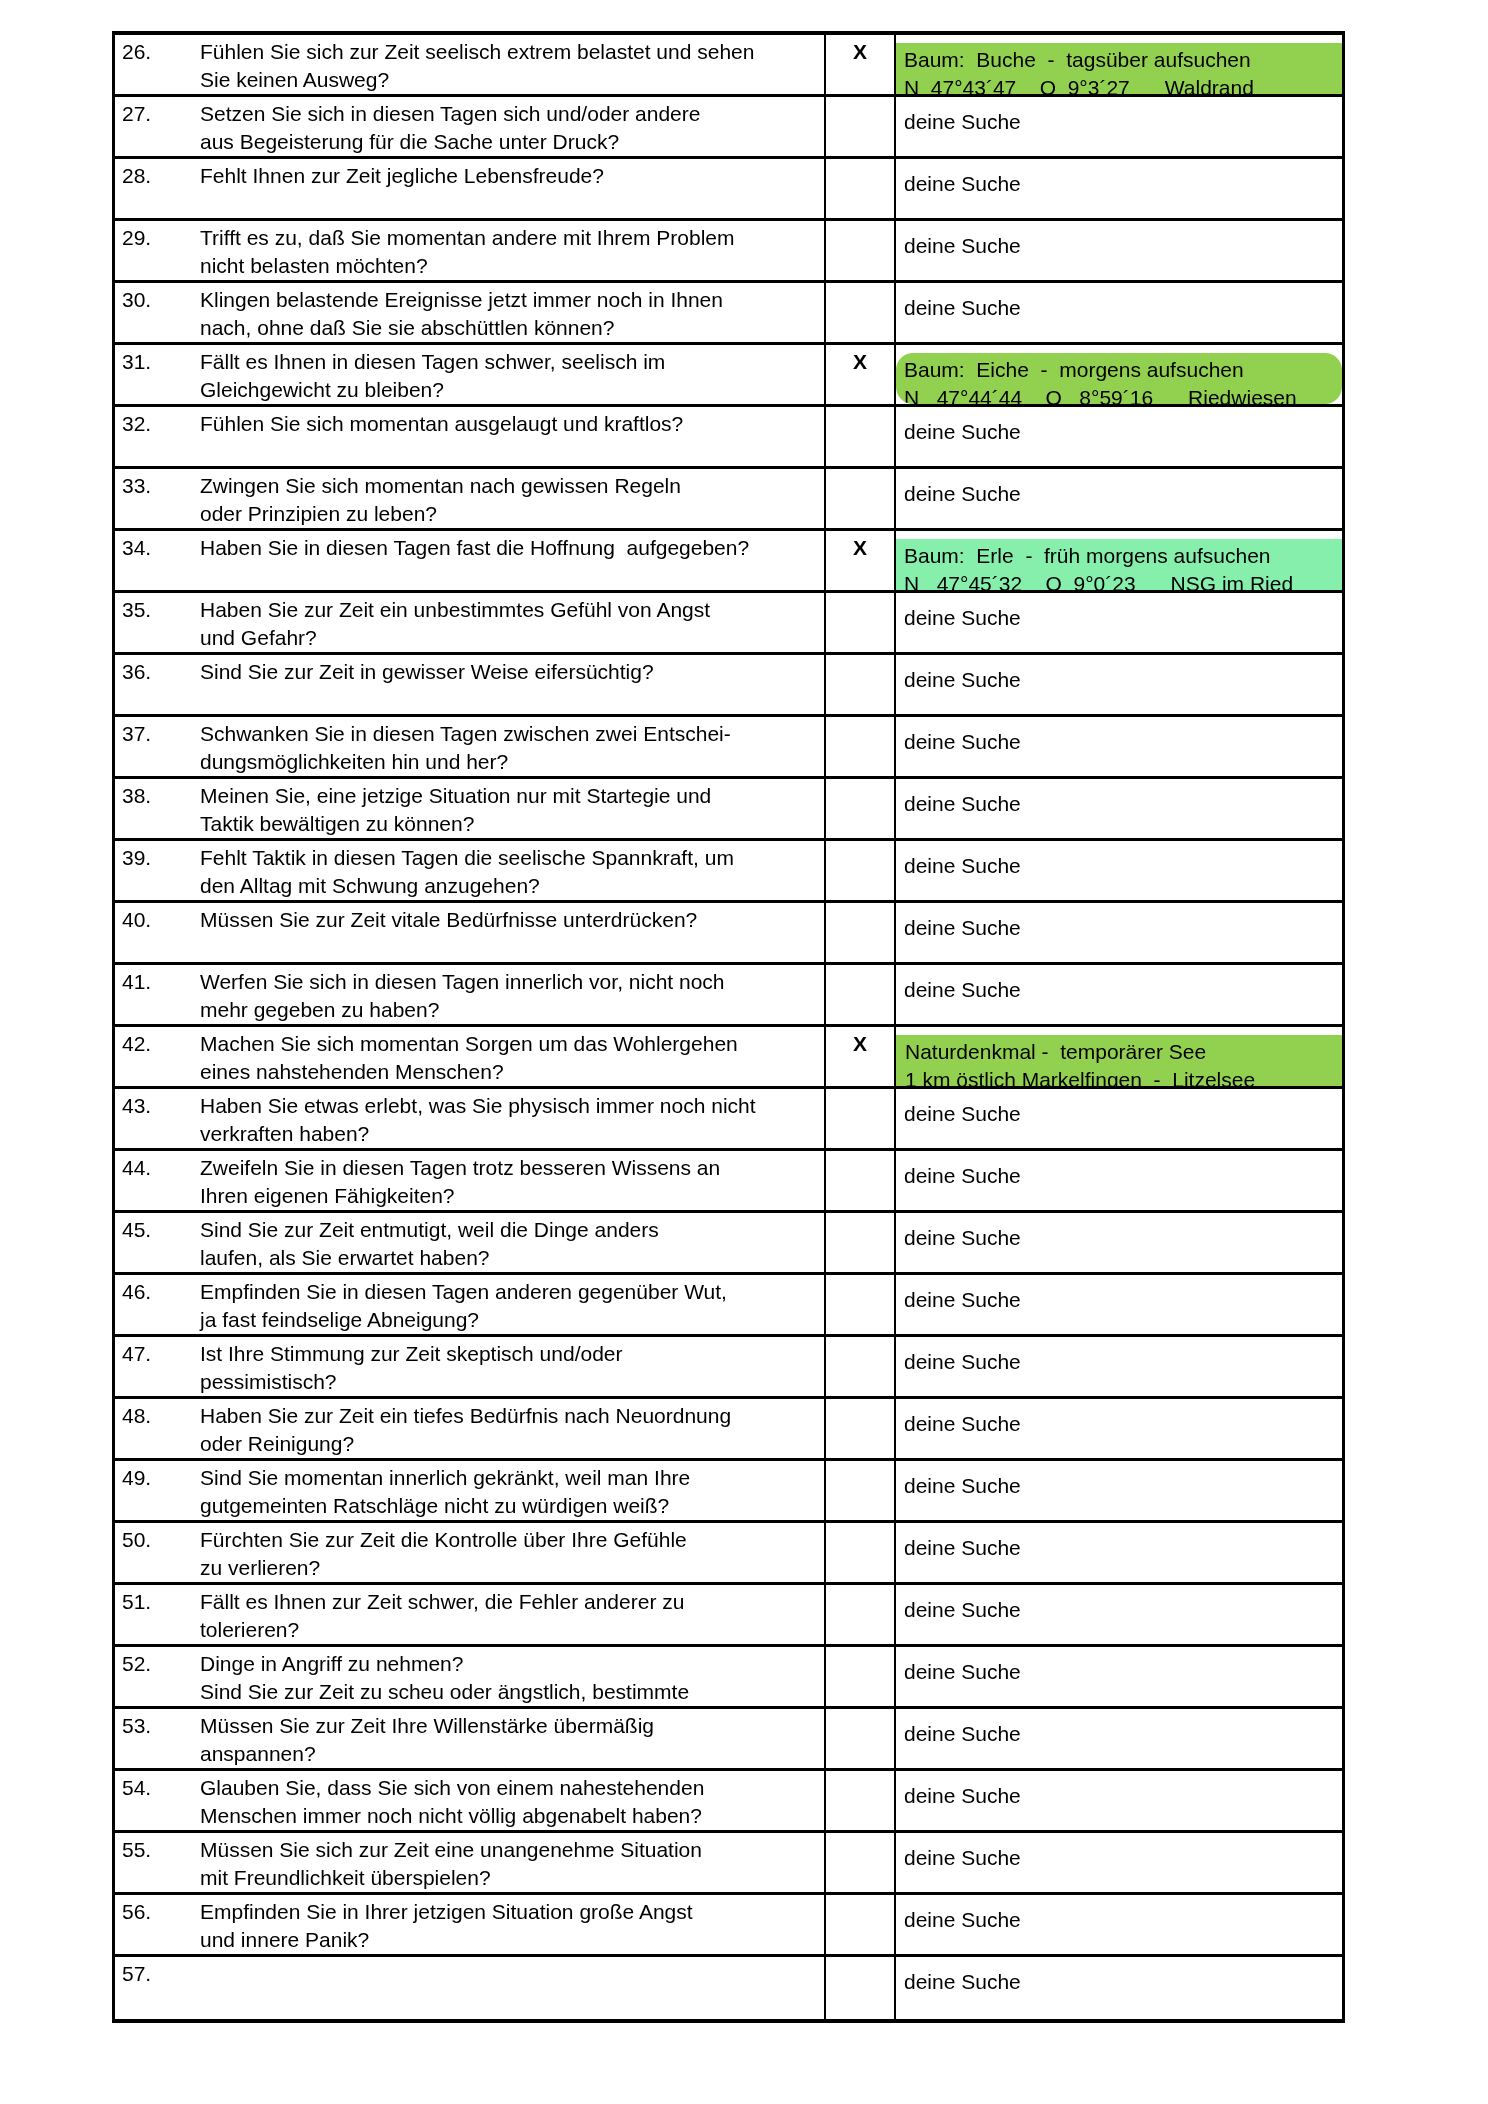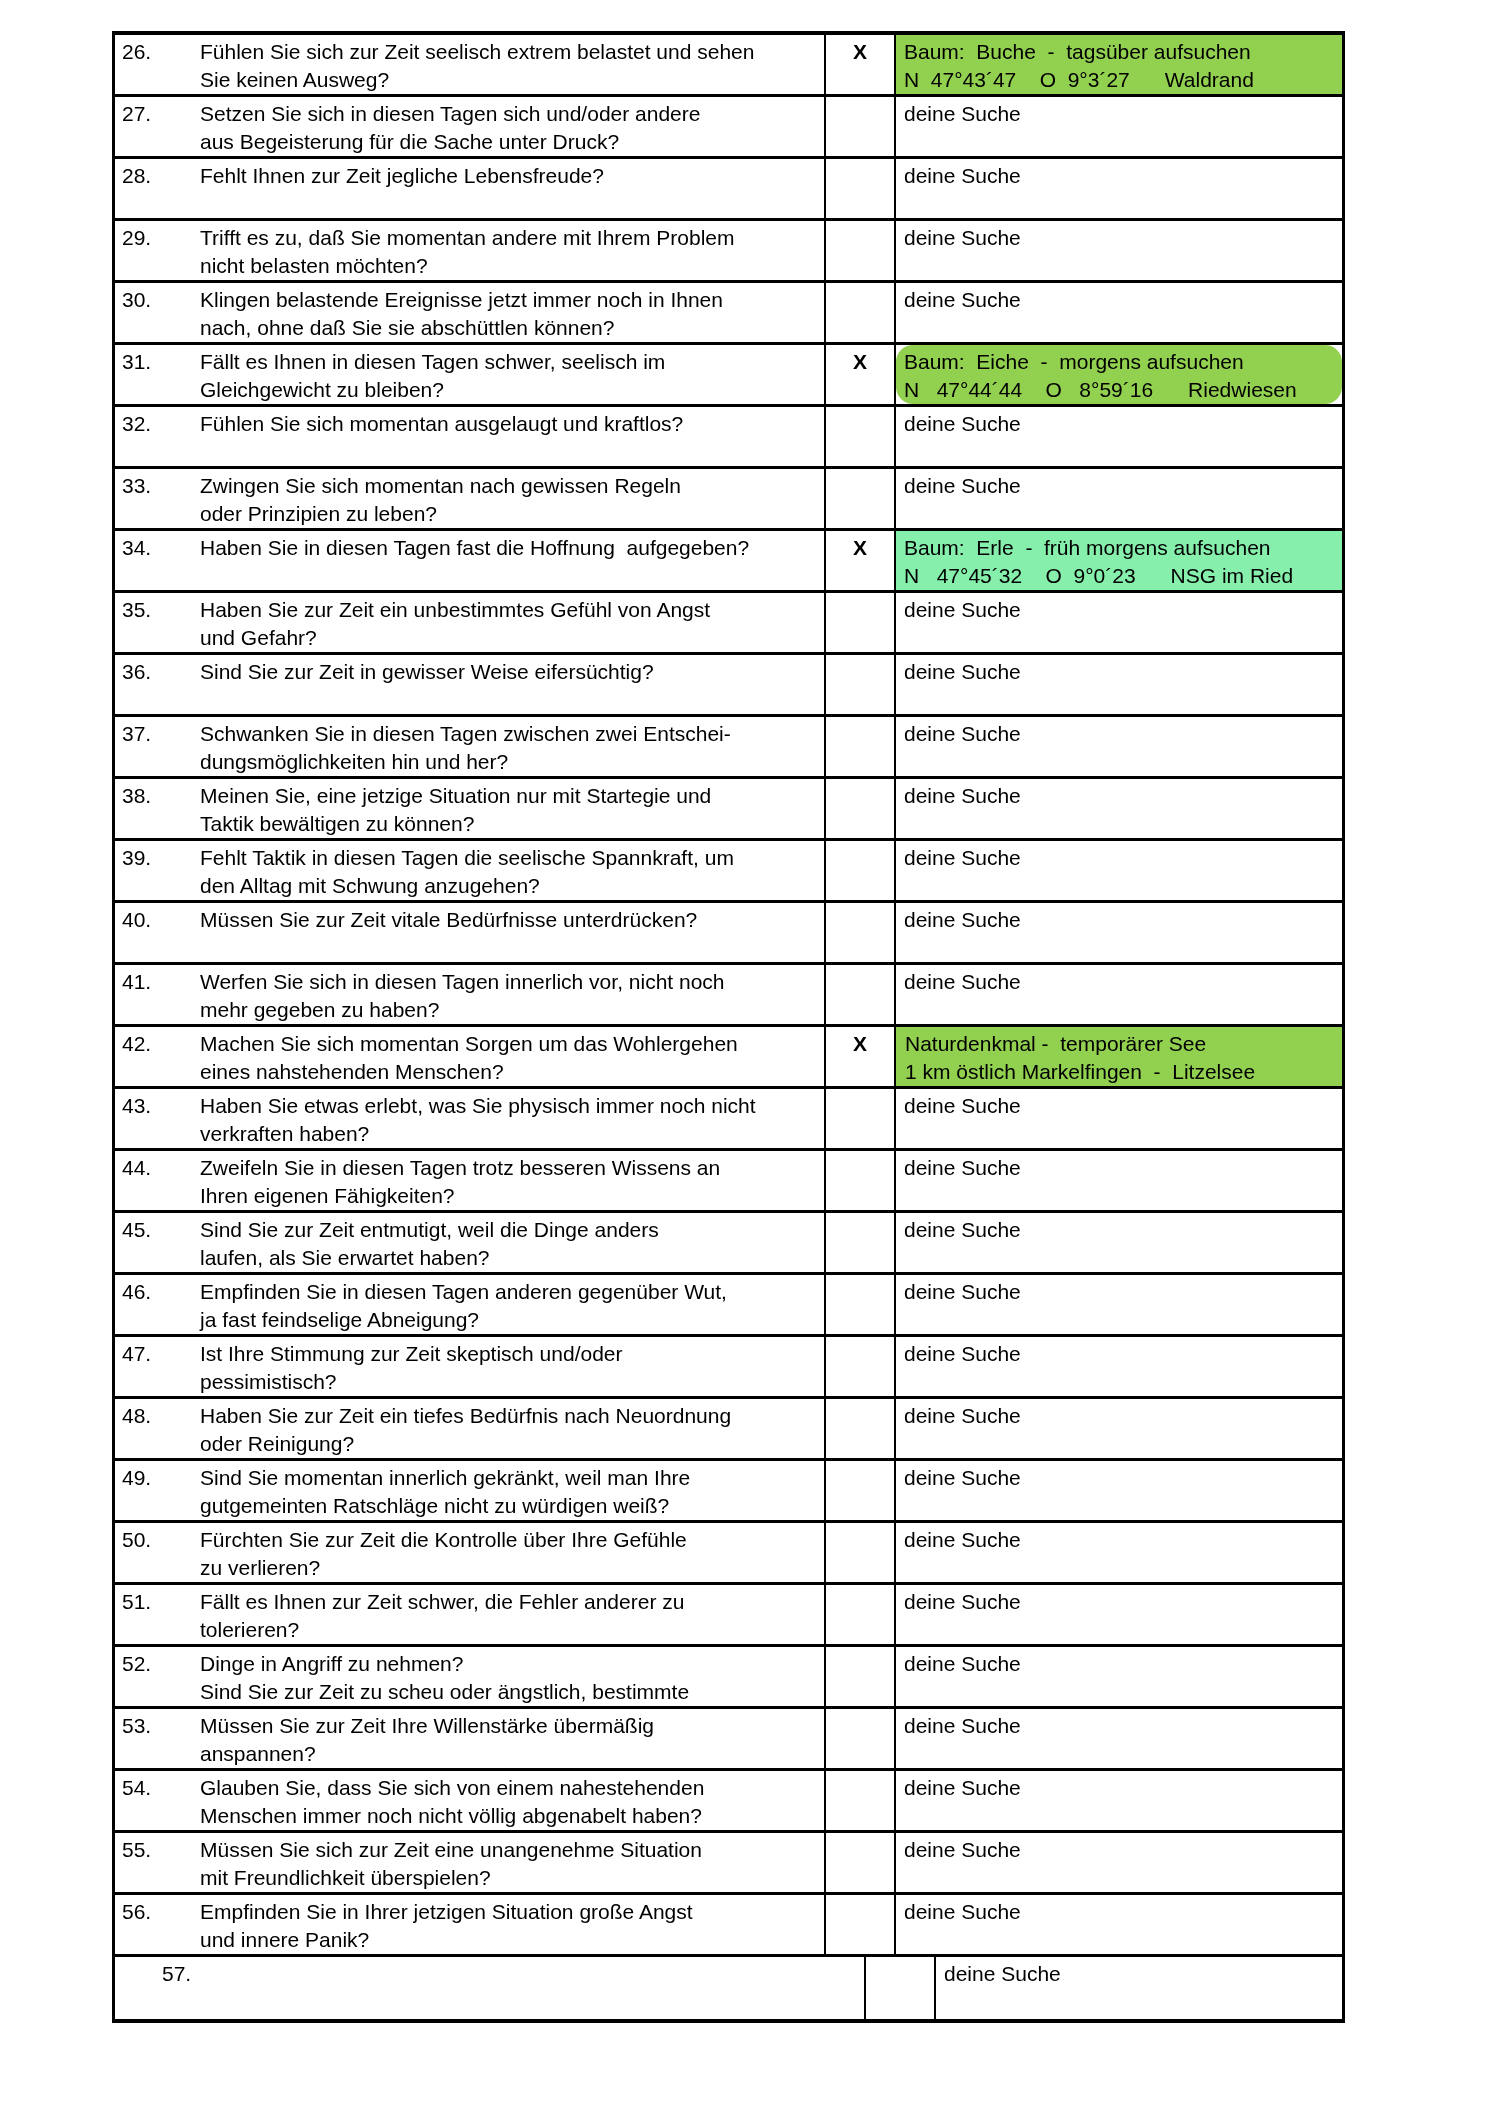--- a/index.html
+++ b/index.html
@@ -11,39 +11,39 @@
   .doc-table{
     position:absolute;left:112px;top:31px;width:1233px;
     box-sizing:border-box;
     border:3px solid #000;border-top-width:4px;border-bottom-width:4px;
     background:#fff;
   }
   .row{
     display:flex;height:62px;box-sizing:border-box;
     border-bottom:3px solid #000;
   }
-  .row:last-child{border-bottom:none;padding-left:40px;}
+  .row:last-child{border-bottom:none;}
   .cell{box-sizing:border-box;overflow:hidden;}
   .cell-q{
     flex:0 0 709px;display:flex;align-items:flex-start;
     padding-top:3px;
   }
   .num{
     flex:0 0 85px;padding-left:7px;box-sizing:border-box;
     font-size:21px;line-height:28px;white-space:pre;
   }
   .qtext{flex:1;min-width:0;}
   .cell-x{
     flex:0 0 72px;
     border-left:2px solid #000;border-right:2px solid #000;
     text-align:center;font-weight:700;font-size:21px;line-height:28px;
     padding-top:3px;
   }
   .cell-a{
-    flex:1;min-width:0;padding:3px 6px 0 8px;
+    flex:1;min-width:0;padding:3px 6px 0 8px;margin-top:8px;
   }
   .line{
     font-size:21px;line-height:28px;white-space:pre;
   }
   .line:empty{min-height:28px;}
 </style>
 </head>
 <body>
 
 <div class="doc-table">

